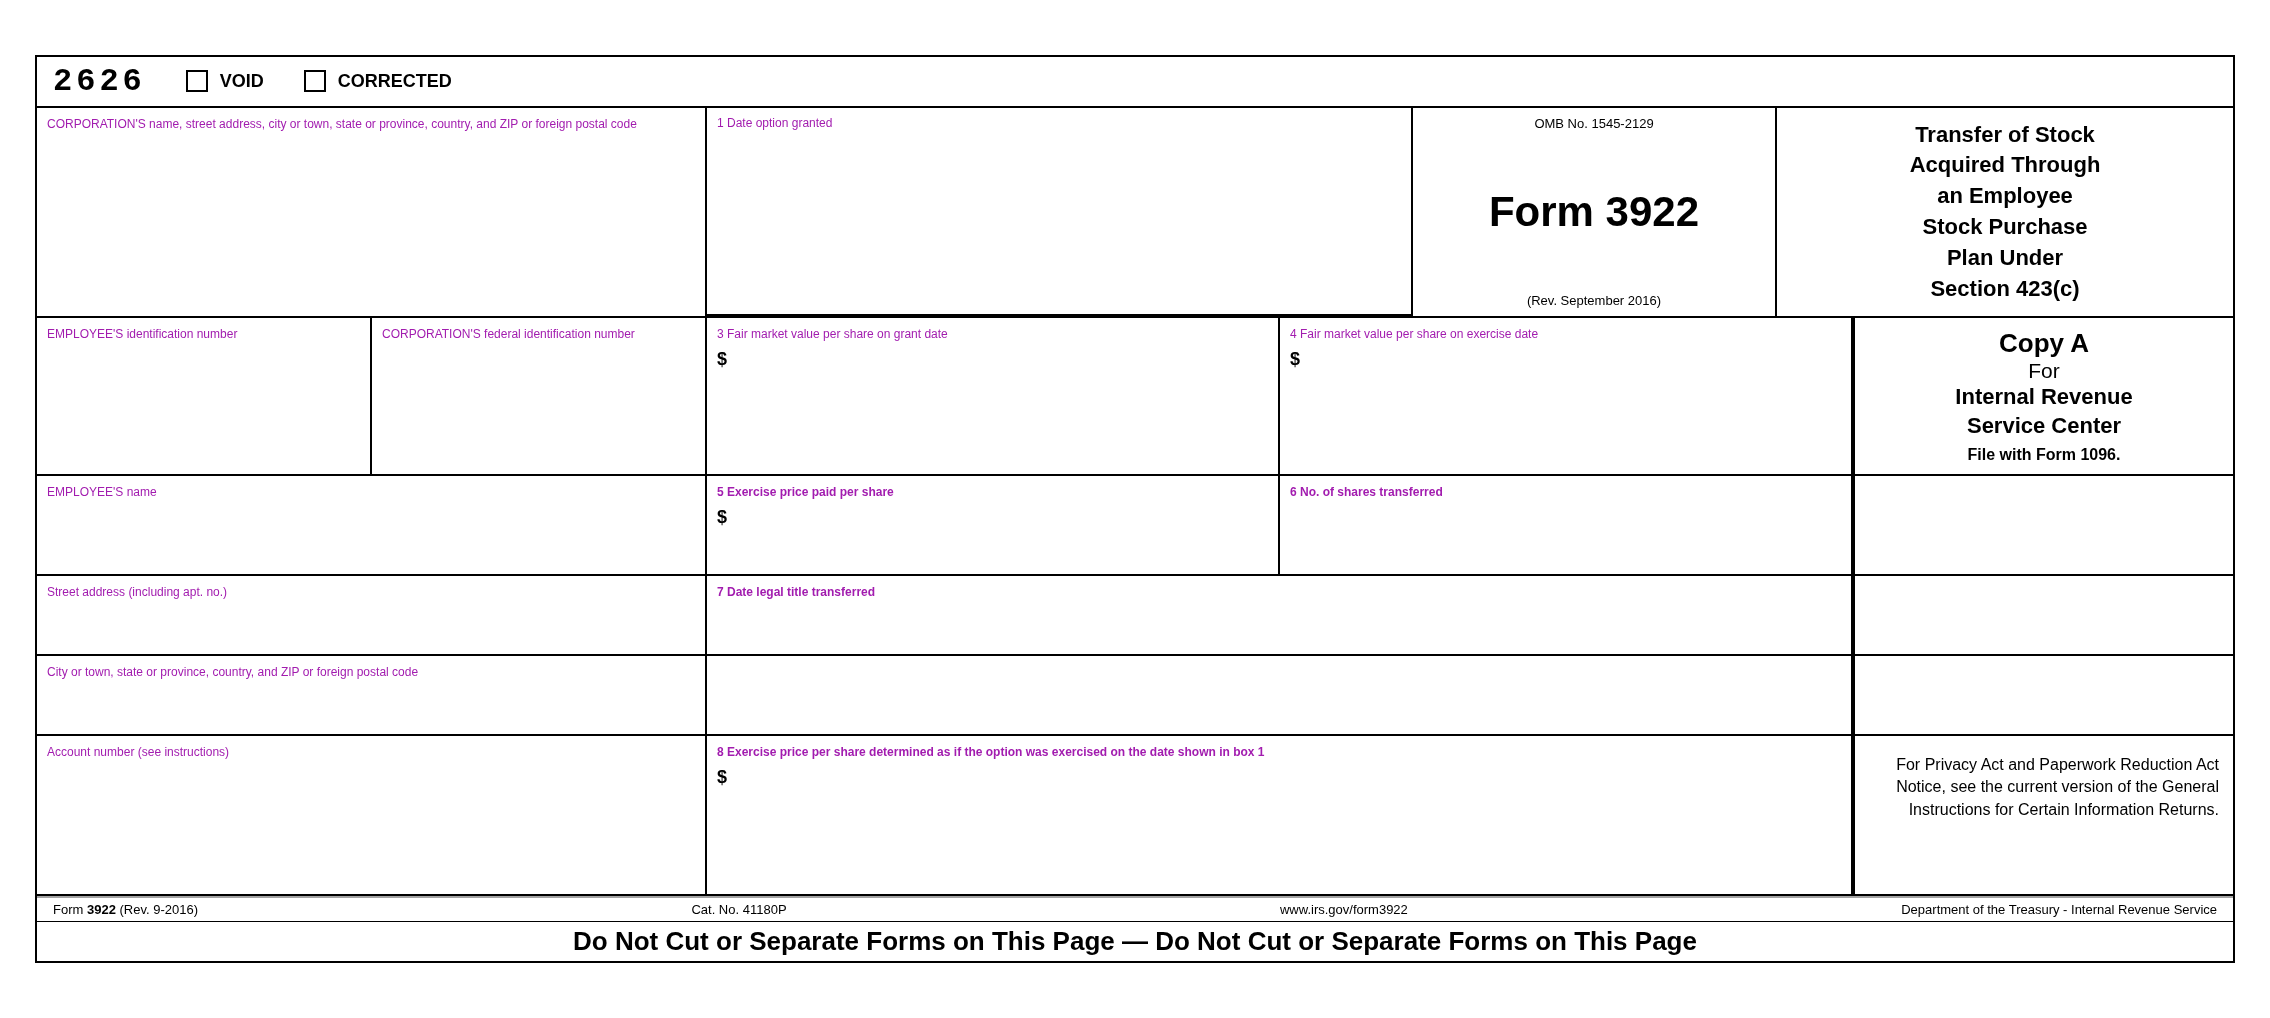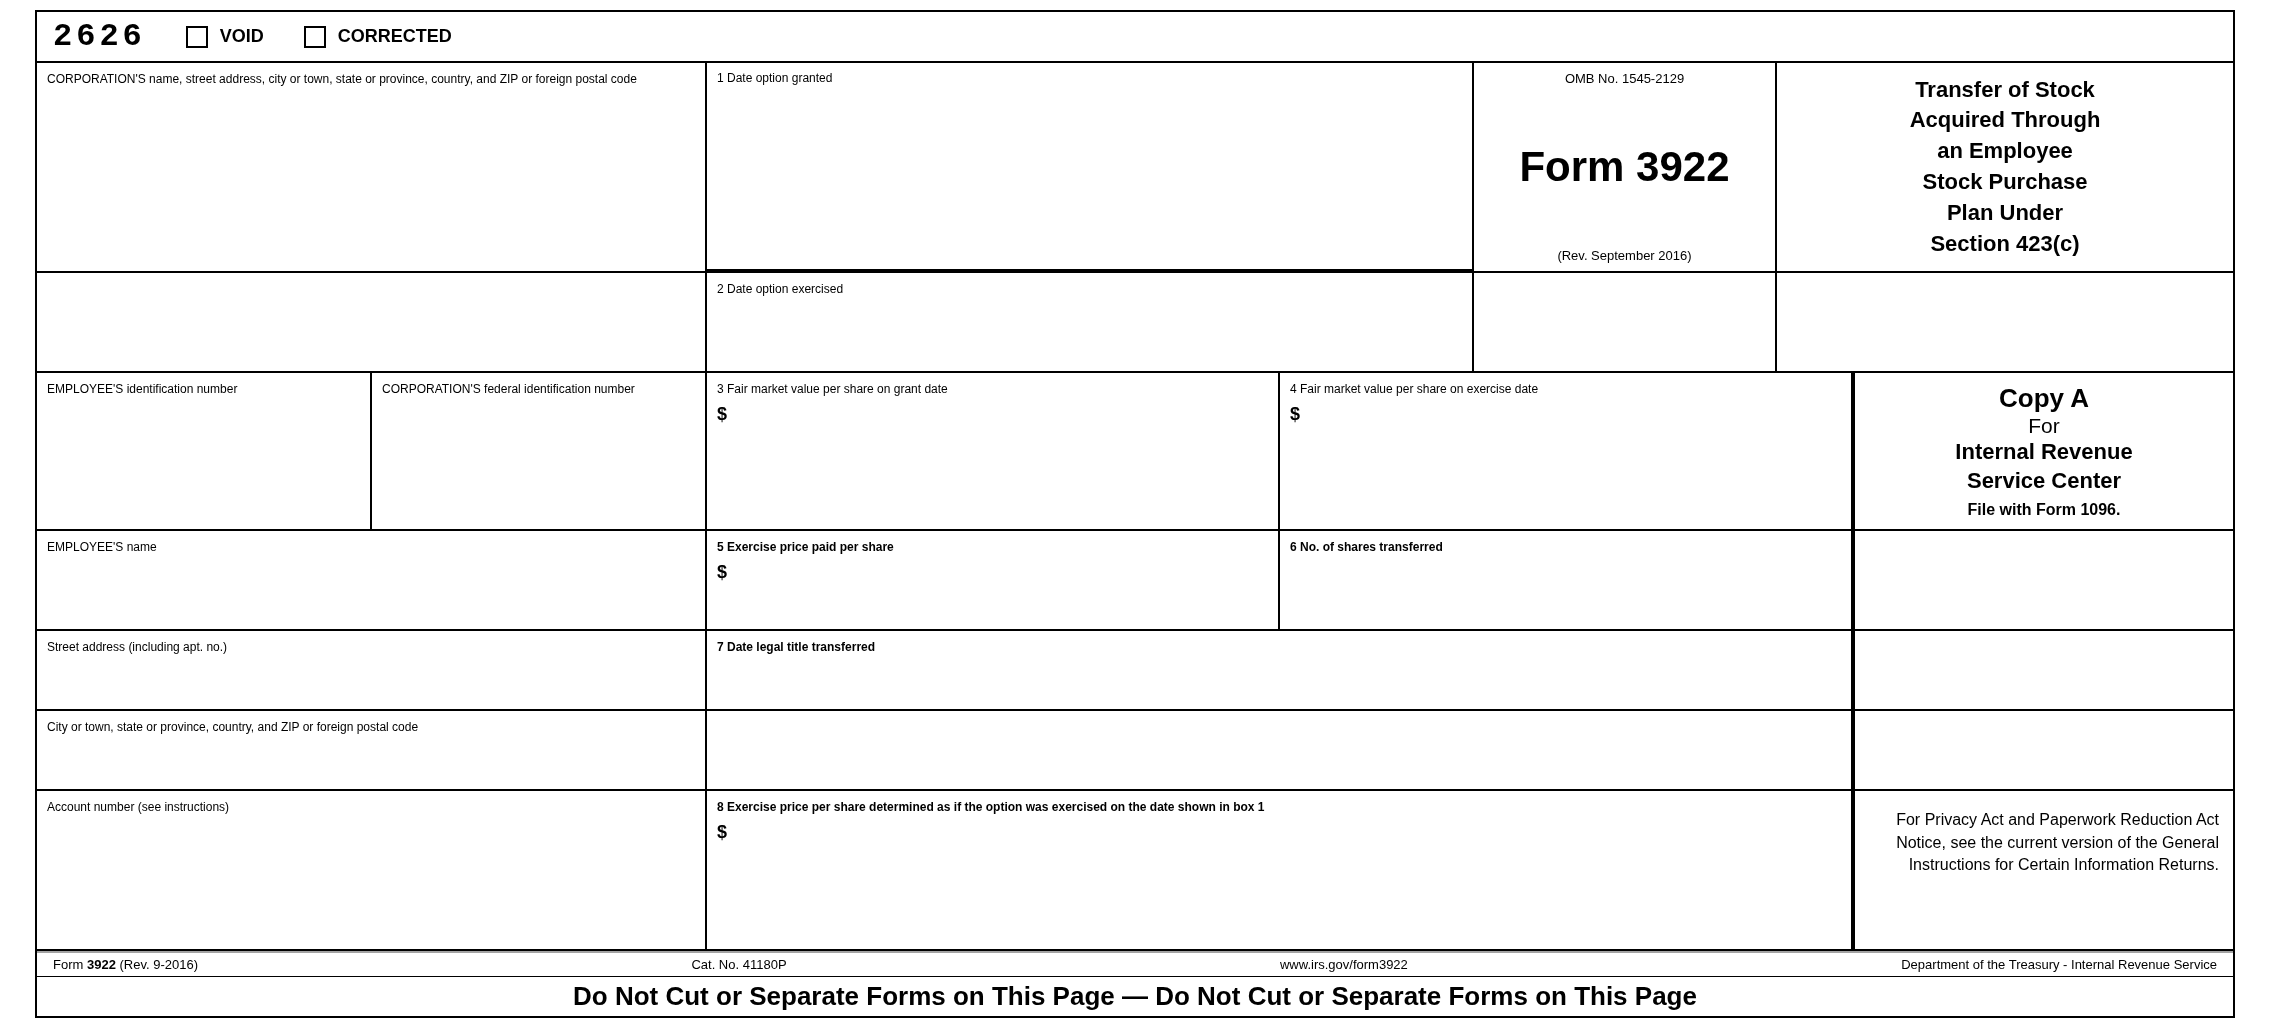--- a/index.html
+++ b/index.html
@@ -44,21 +44,21 @@
       font-weight: bold;
     }
     .checkbox {
       width: 22px;
       height: 22px;
       border: 2px solid #000;
       display: inline-block;
     }
     .cell-label {
       font-size: 12px;
-      color: #000000;
+      color: #a21caf;
     }
     .field-number {
       font-weight: bold;
     }
     .omb-number { font-size: 13px; }
     .form-3922-large { font-size: 42px; font-weight: bold; }
     .rev-date { font-size: 13px; }
     .transfer-title {
       font-size: 22px;
       font-weight: bold;
@@ -156,21 +156,21 @@
       flex-shrink: 0;
       padding: 8px 10px;
       border-right: 2px solid #000;
     }
     .col-date-granted {
       flex: 1;
       padding: 8px 10px;
       border-right: 2px solid #000;
     }
     .col-omb {
-      width: 303px;
+      width: 364px;
       flex-shrink: 0;
       padding: 8px 16px;
       border-right: 2px solid #000;
       text-align: right;
       display: flex;
       flex-direction: column;
       align-items: center;
       justify-content: space-between;
     }
     .col-right-panel {
@@ -247,31 +247,20 @@
         <span>Transfer of Stock</span><br>
         <span>Acquired Through</span><br>
         <span>an Employee</span><br>
         <span>Stock Purchase</span><br>
         <span>Plan Under</span><br>
         <span>Section 423(c)</span>
       </span>
     </div>
   </div>
 
-  <div class="row2">
-    <div class="col-corp-name">
-    </div>
-    <div class="col-date-granted">
-      <span class="cell-label">2 Date option exercised</span>
-    </div>
-    <div class="col-omb">
-    </div>
-    <div class="col-right-panel">
-    </div>
-  </div>
 
   <div class="row3">
     <div class="col-left-half">
       <span class="cell-label">EMPLOYEE'S identification number</span>
     </div>
     <div class="col-left-half">
       <span class="cell-label">CORPORATION'S federal identification number</span>
     </div>
     <div class="col-mid">
       <span class="cell-label">3 Fair market value per share on grant date</span>

